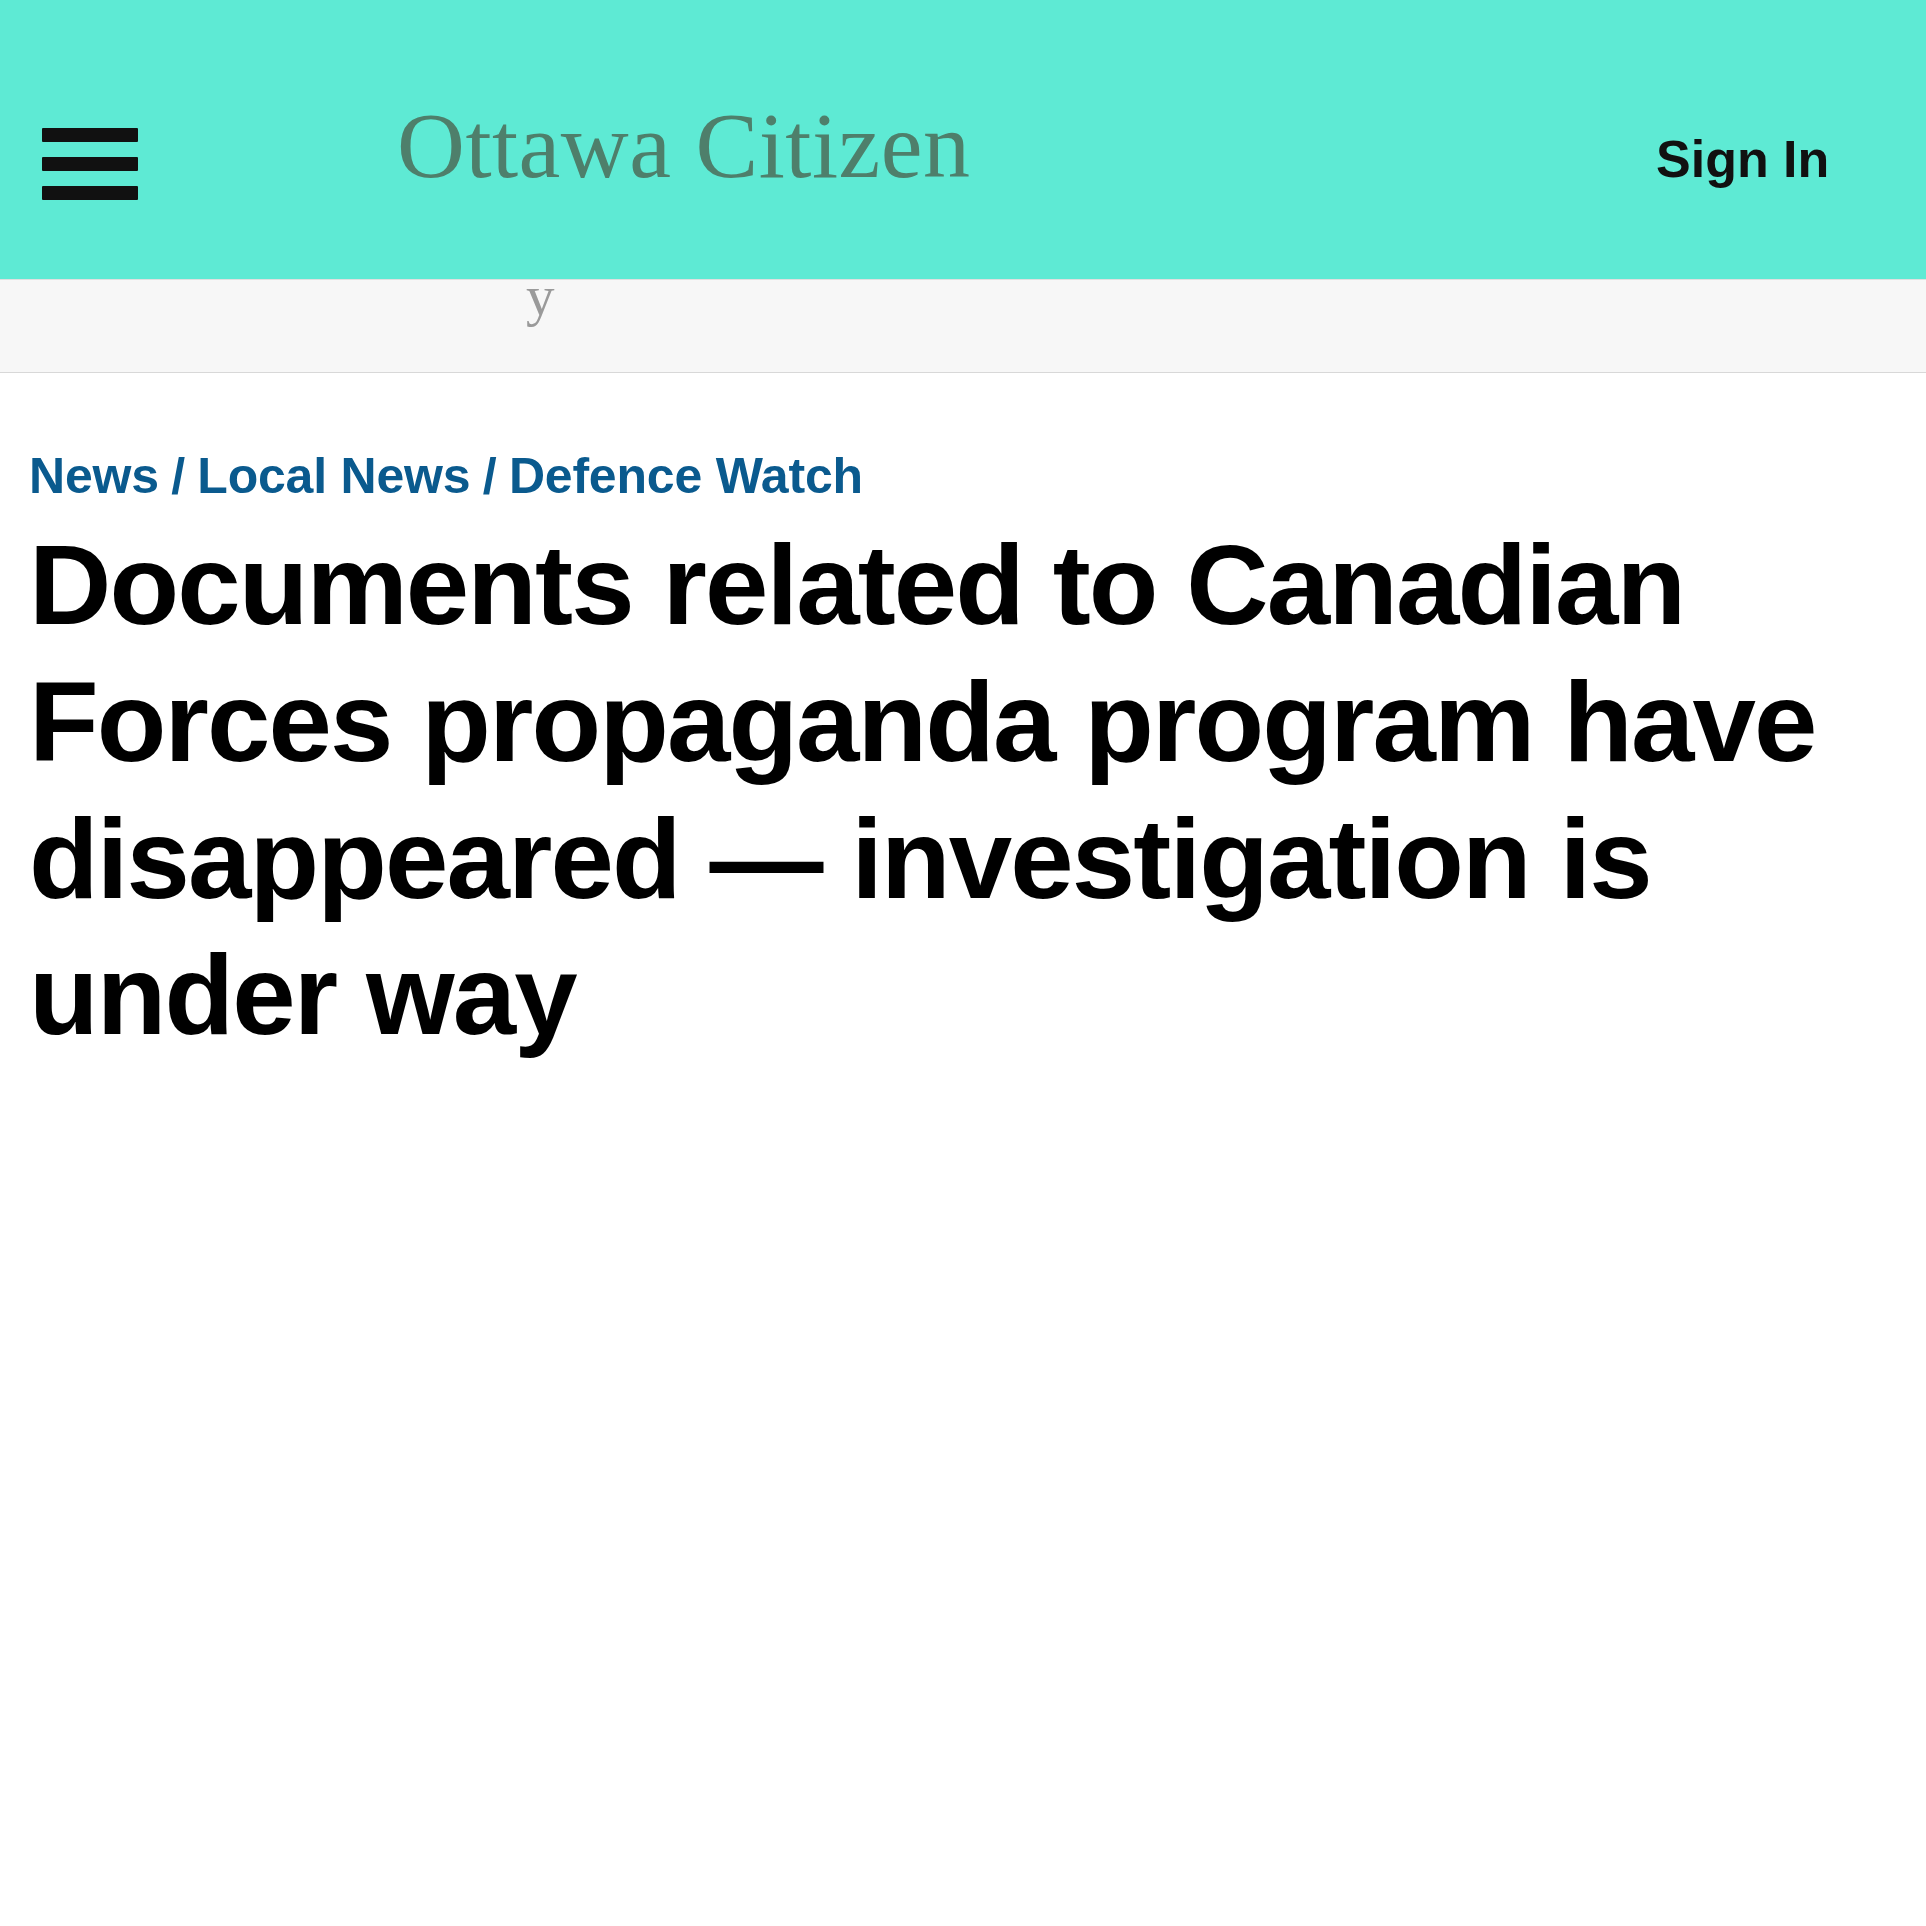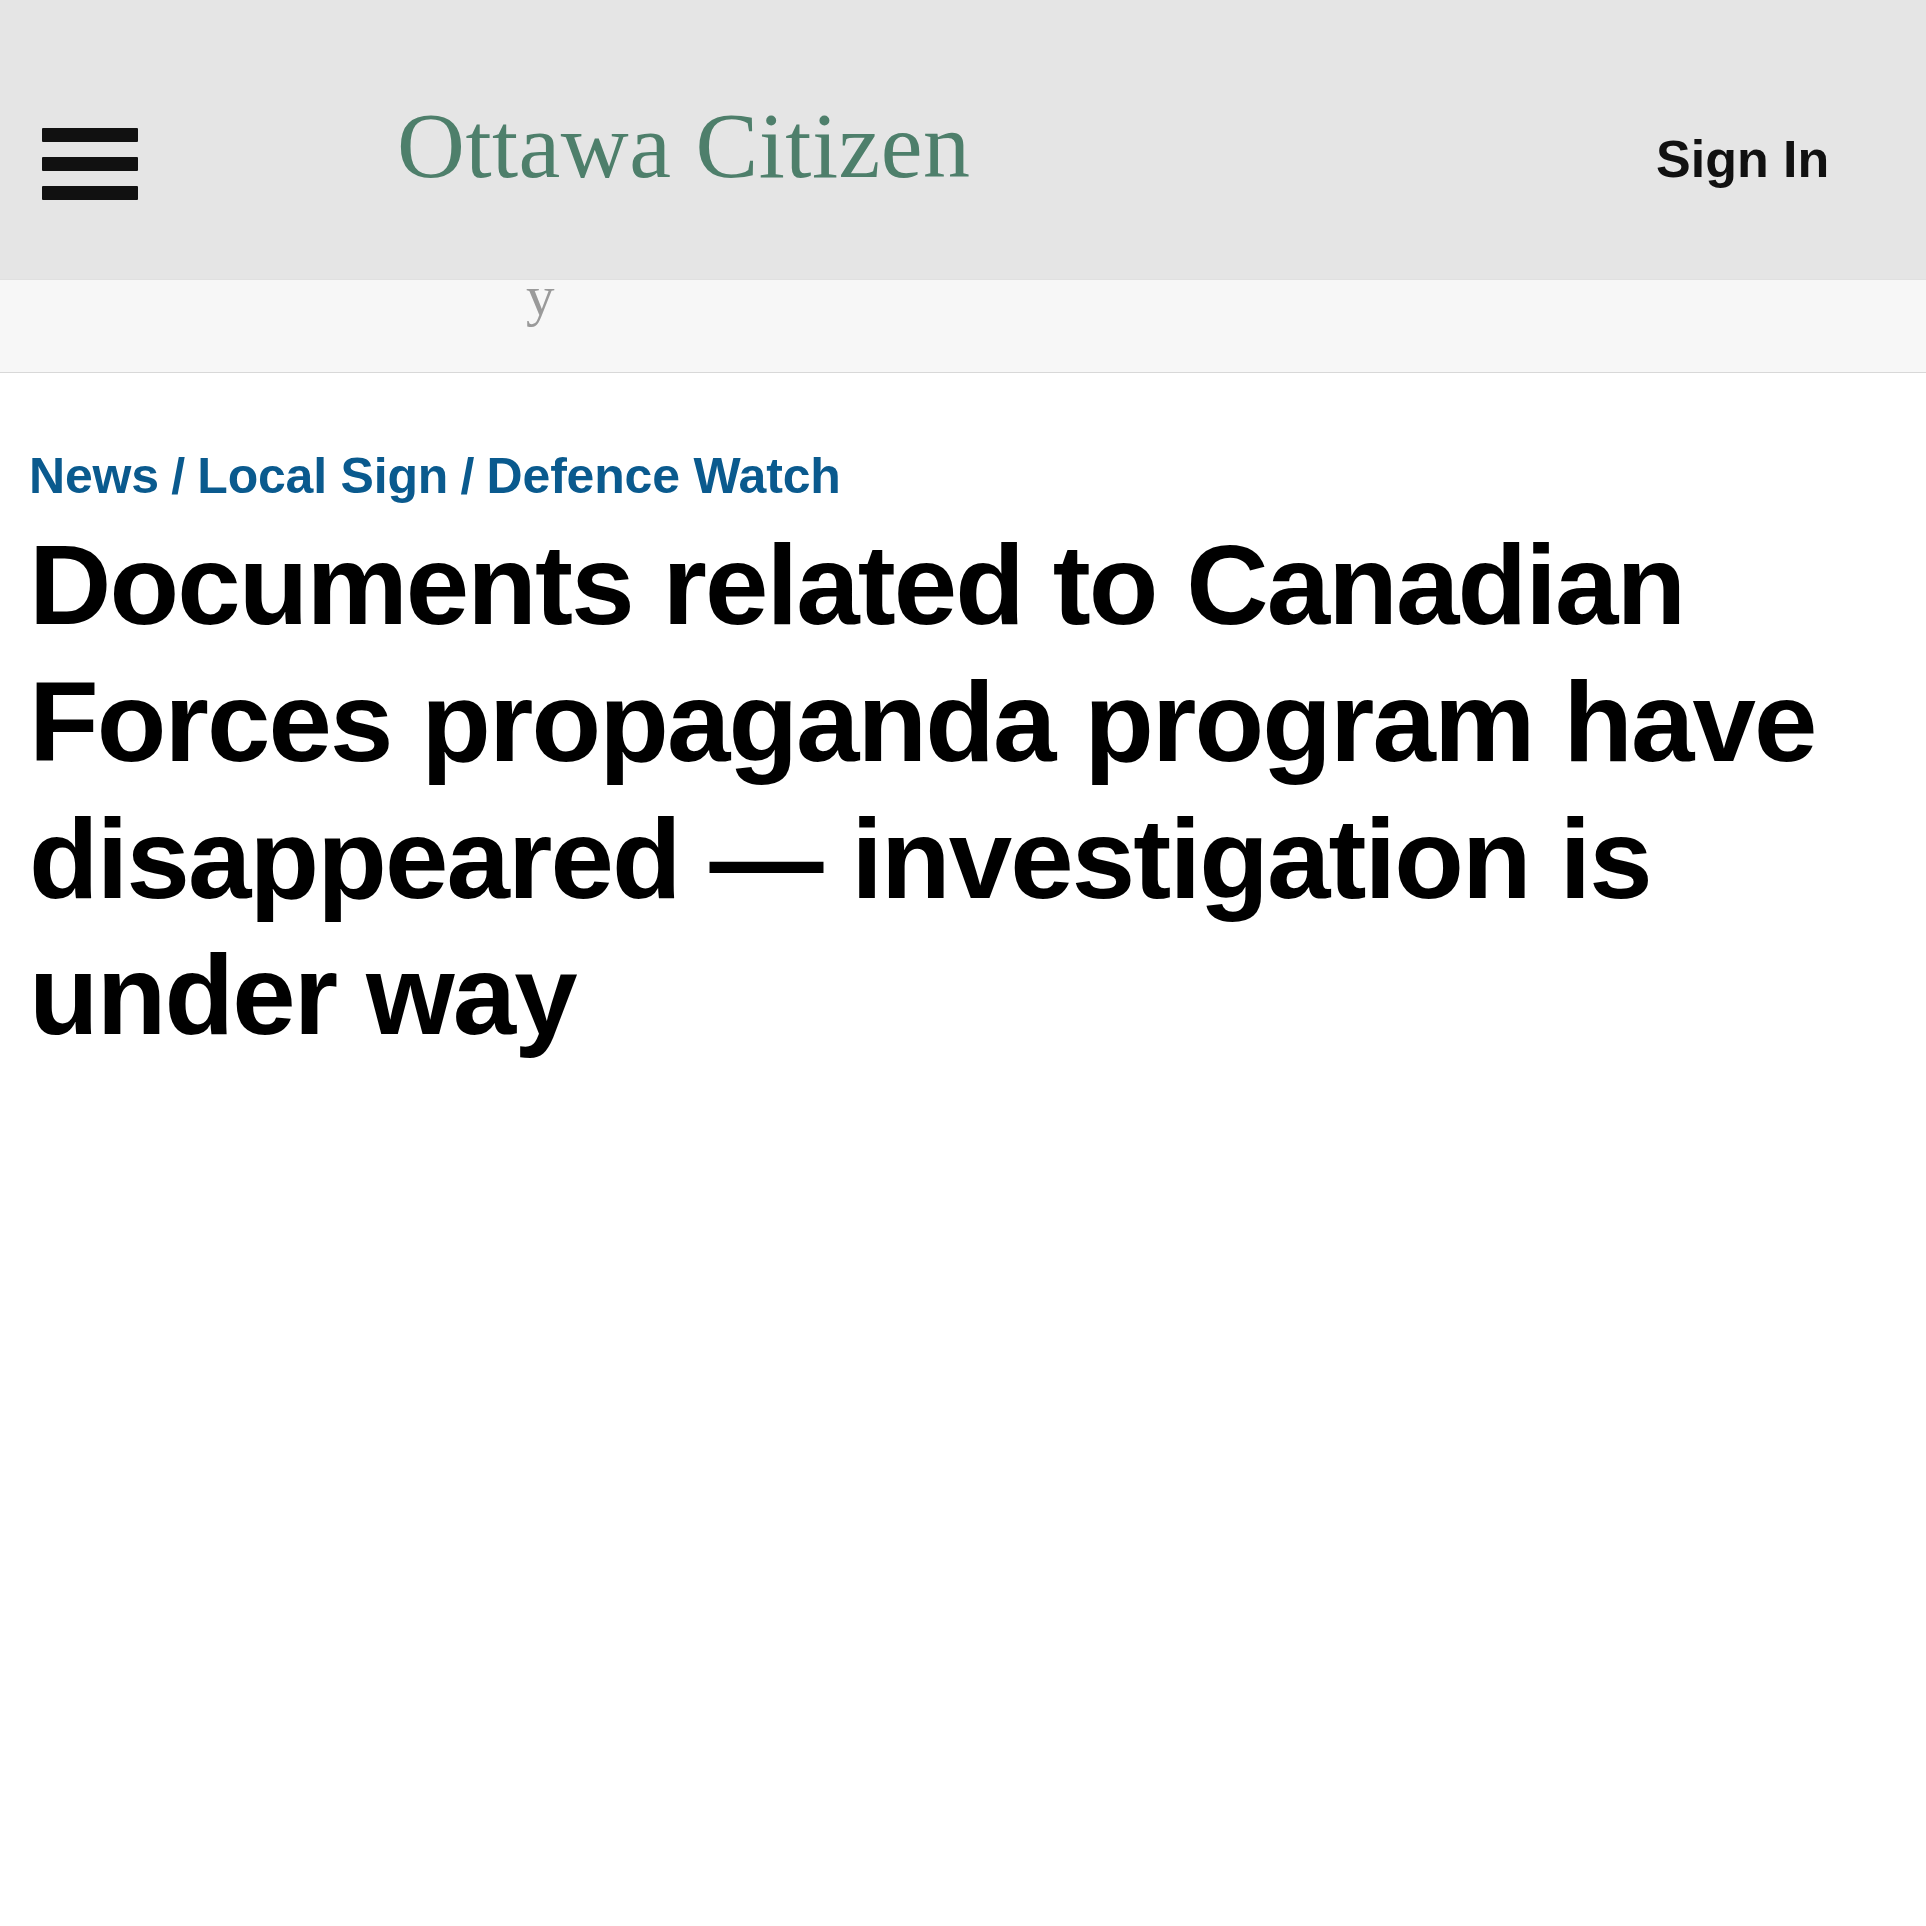--- a/index.html
+++ b/index.html
@@ -18,21 +18,21 @@
     width: 1926px;
     height: 1926px;
     background: #ffffff;
   }
 
   
   .site-header {
     position: relative;
     width: 100%;
     height: 280px;
-    background: #e5e5e5;
+    background: #5eead4;
     border-bottom: 0.5px solid #e0e0e0;
     display: flex;
     align-items: center;
   }
 
   .hamburger {
     position: absolute;
     left: 42px;
     top: 128px;
     width: 96px;
@@ -159,21 +159,21 @@
 
   <div class="subbar">
     <div class="subbar-ghost">y</div>
   </div>
 
   <div class="article">
 
     <div class="breadcrumb">
       <span class="crumb">News</span>
       <span class="sep">/</span>
-      <span class="crumb">Local Sign</span>
+      <span class="crumb">Local News</span>
       <span class="sep">/</span>
       <span class="crumb">Defence Watch</span>
     </div>
 
     <h1 class="headline">Documents related to Canadian Forces propaganda program have disappeared — investigation is under way</h1>
 
 
   </div>
 
 </div>

